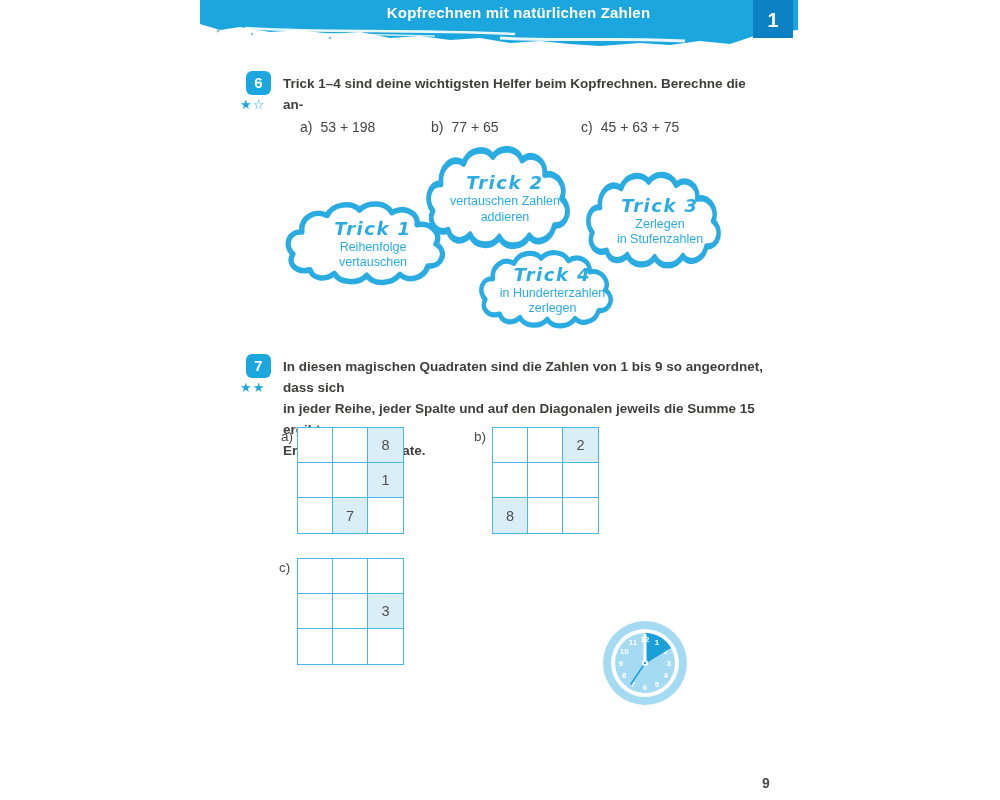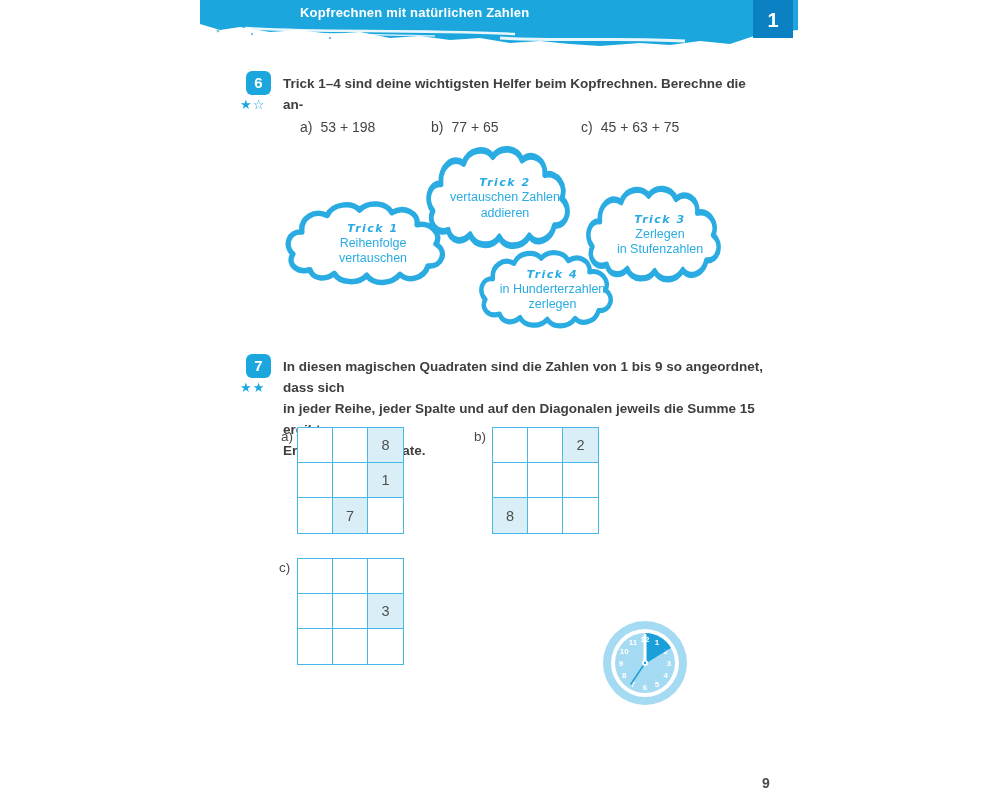--- a/index.html
+++ b/index.html
@@ -5,22 +5,22 @@
   html,body{margin:0;padding:0;}
   body{
     width:1000px;height:800px;background:#ffffff;position:relative;
     font-family:"Liberation Sans", sans-serif;overflow:hidden;
   }
   .abs{position:absolute;}
 
   
   #header-band{left:200px;top:0;width:600px;height:52px;}
   #chapter-title{
-    left:300px;top:3px;width:437px;text-align:left;
-    color:#ffffff;font-weight:bold;font-size:13px;line-height:20px;letter-spacing:.2px;
+    left:300px;top:3px;width:437px;text-align:center;
+    color:#ffffff;font-weight:bold;font-size:15px;line-height:20px;letter-spacing:.2px;
   }
   #chapter-box{
     left:753px;top:0;width:40px;height:38px;background:#0b80c2;
     color:#fff;font-weight:bold;font-size:20px;text-align:center;line-height:40px;
   }
 
   
   .ex-badge{
     width:25px;height:24px;background:#1ba7de;border-radius:6px;
     color:#fff;font-weight:bold;font-size:15px;text-align:center;line-height:24px;
@@ -34,21 +34,21 @@
 
   
   .cloud{position:absolute;}
   .cloud svg{position:absolute;left:0;top:0;width:100%;height:100%;}
   .cloud .ctext{
     position:relative;z-index:1;width:100%;height:100%;
     display:flex;flex-direction:column;align-items:center;justify-content:center;
     color:#2aace2;text-align:center;
   }
   .cloud .ctitle{
-    font-size:11px;font-weight:bold;font-style:italic;letter-spacing:1.5px;
+    font-size:18px;font-weight:bold;font-style:italic;letter-spacing:1.5px;
     font-family:"DejaVu Sans", sans-serif;margin-bottom:1px;
   }
   .cloud .cdesc{font-size:12.5px;line-height:15.5px;font-weight:500;}
 
   
   .msq{
     position:absolute;display:grid;
     grid-template-columns:repeat(3,35px);grid-auto-rows:35px;
     border:1.6px solid #45b8e8;background:#fff;
   }
@@ -118,21 +118,21 @@
   </svg>
   <div class="ctext">
     <div class="ctitle">Trick 2</div>
     <div class="cdesc">
       <div>vertauschen Zahlen</div>
       <div>addieren</div>
     </div>
   </div>
 </div>
 
-<div class="cloud" style="left:584px;top:182px;width:152px;height:106px;">
+<div class="cloud" style="left:584px;top:168px;width:152px;height:106px;">
   <svg viewBox="0 0 200 100" preserveAspectRatio="none">
     <path fill="#ffffff" stroke="#2aace2" stroke-width="6" stroke-linejoin="round" d="M30,78 C16,82 4,72 11,61 C1,52 6,36 21,37 C19,22 35,12 49,19 C55,6 76,4 85,13 C95,3 115,5 121,16 C134,8 151,16 149,29 C164,26 177,39 170,50 C183,58 177,75 161,74 C157,87 139,92 130,83 C121,94 101,95 93,84 C84,94 63,93 57,82 C47,90 33,88 30,78 Z"></path>
   </svg>
   <div class="ctext">
     <div class="ctitle">Trick 3</div>
     <div class="cdesc">
       <div>Zerlegen</div>
       <div>in Stufenzahlen</div>
     </div>
   </div>

